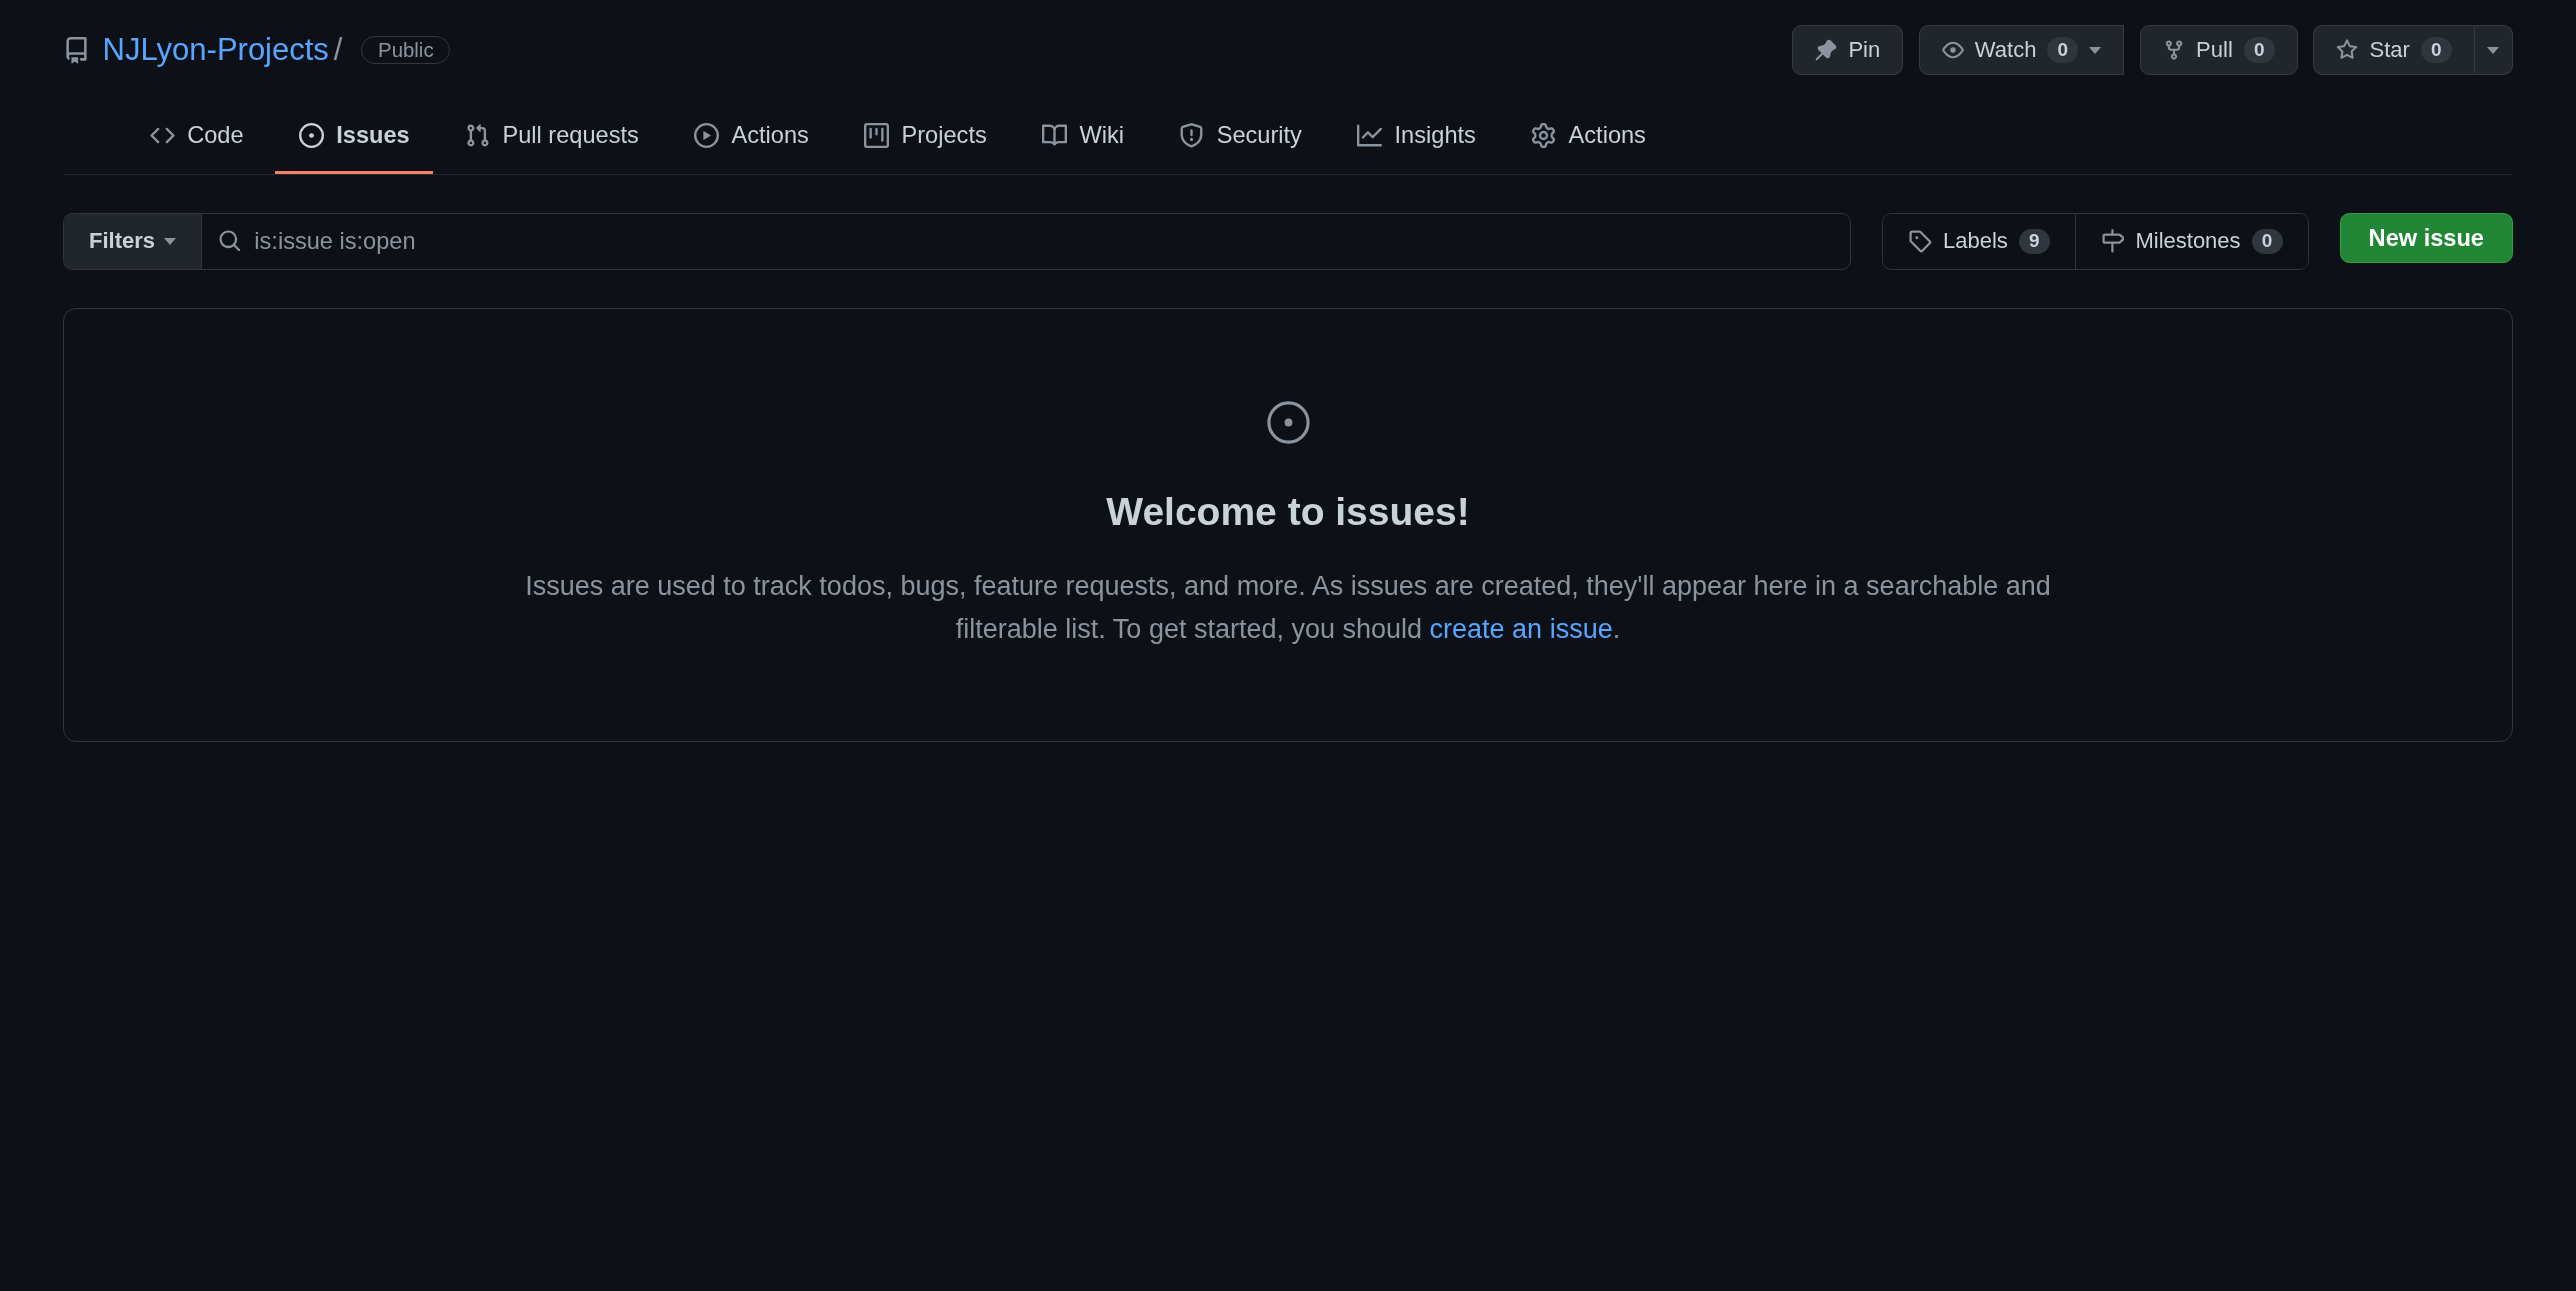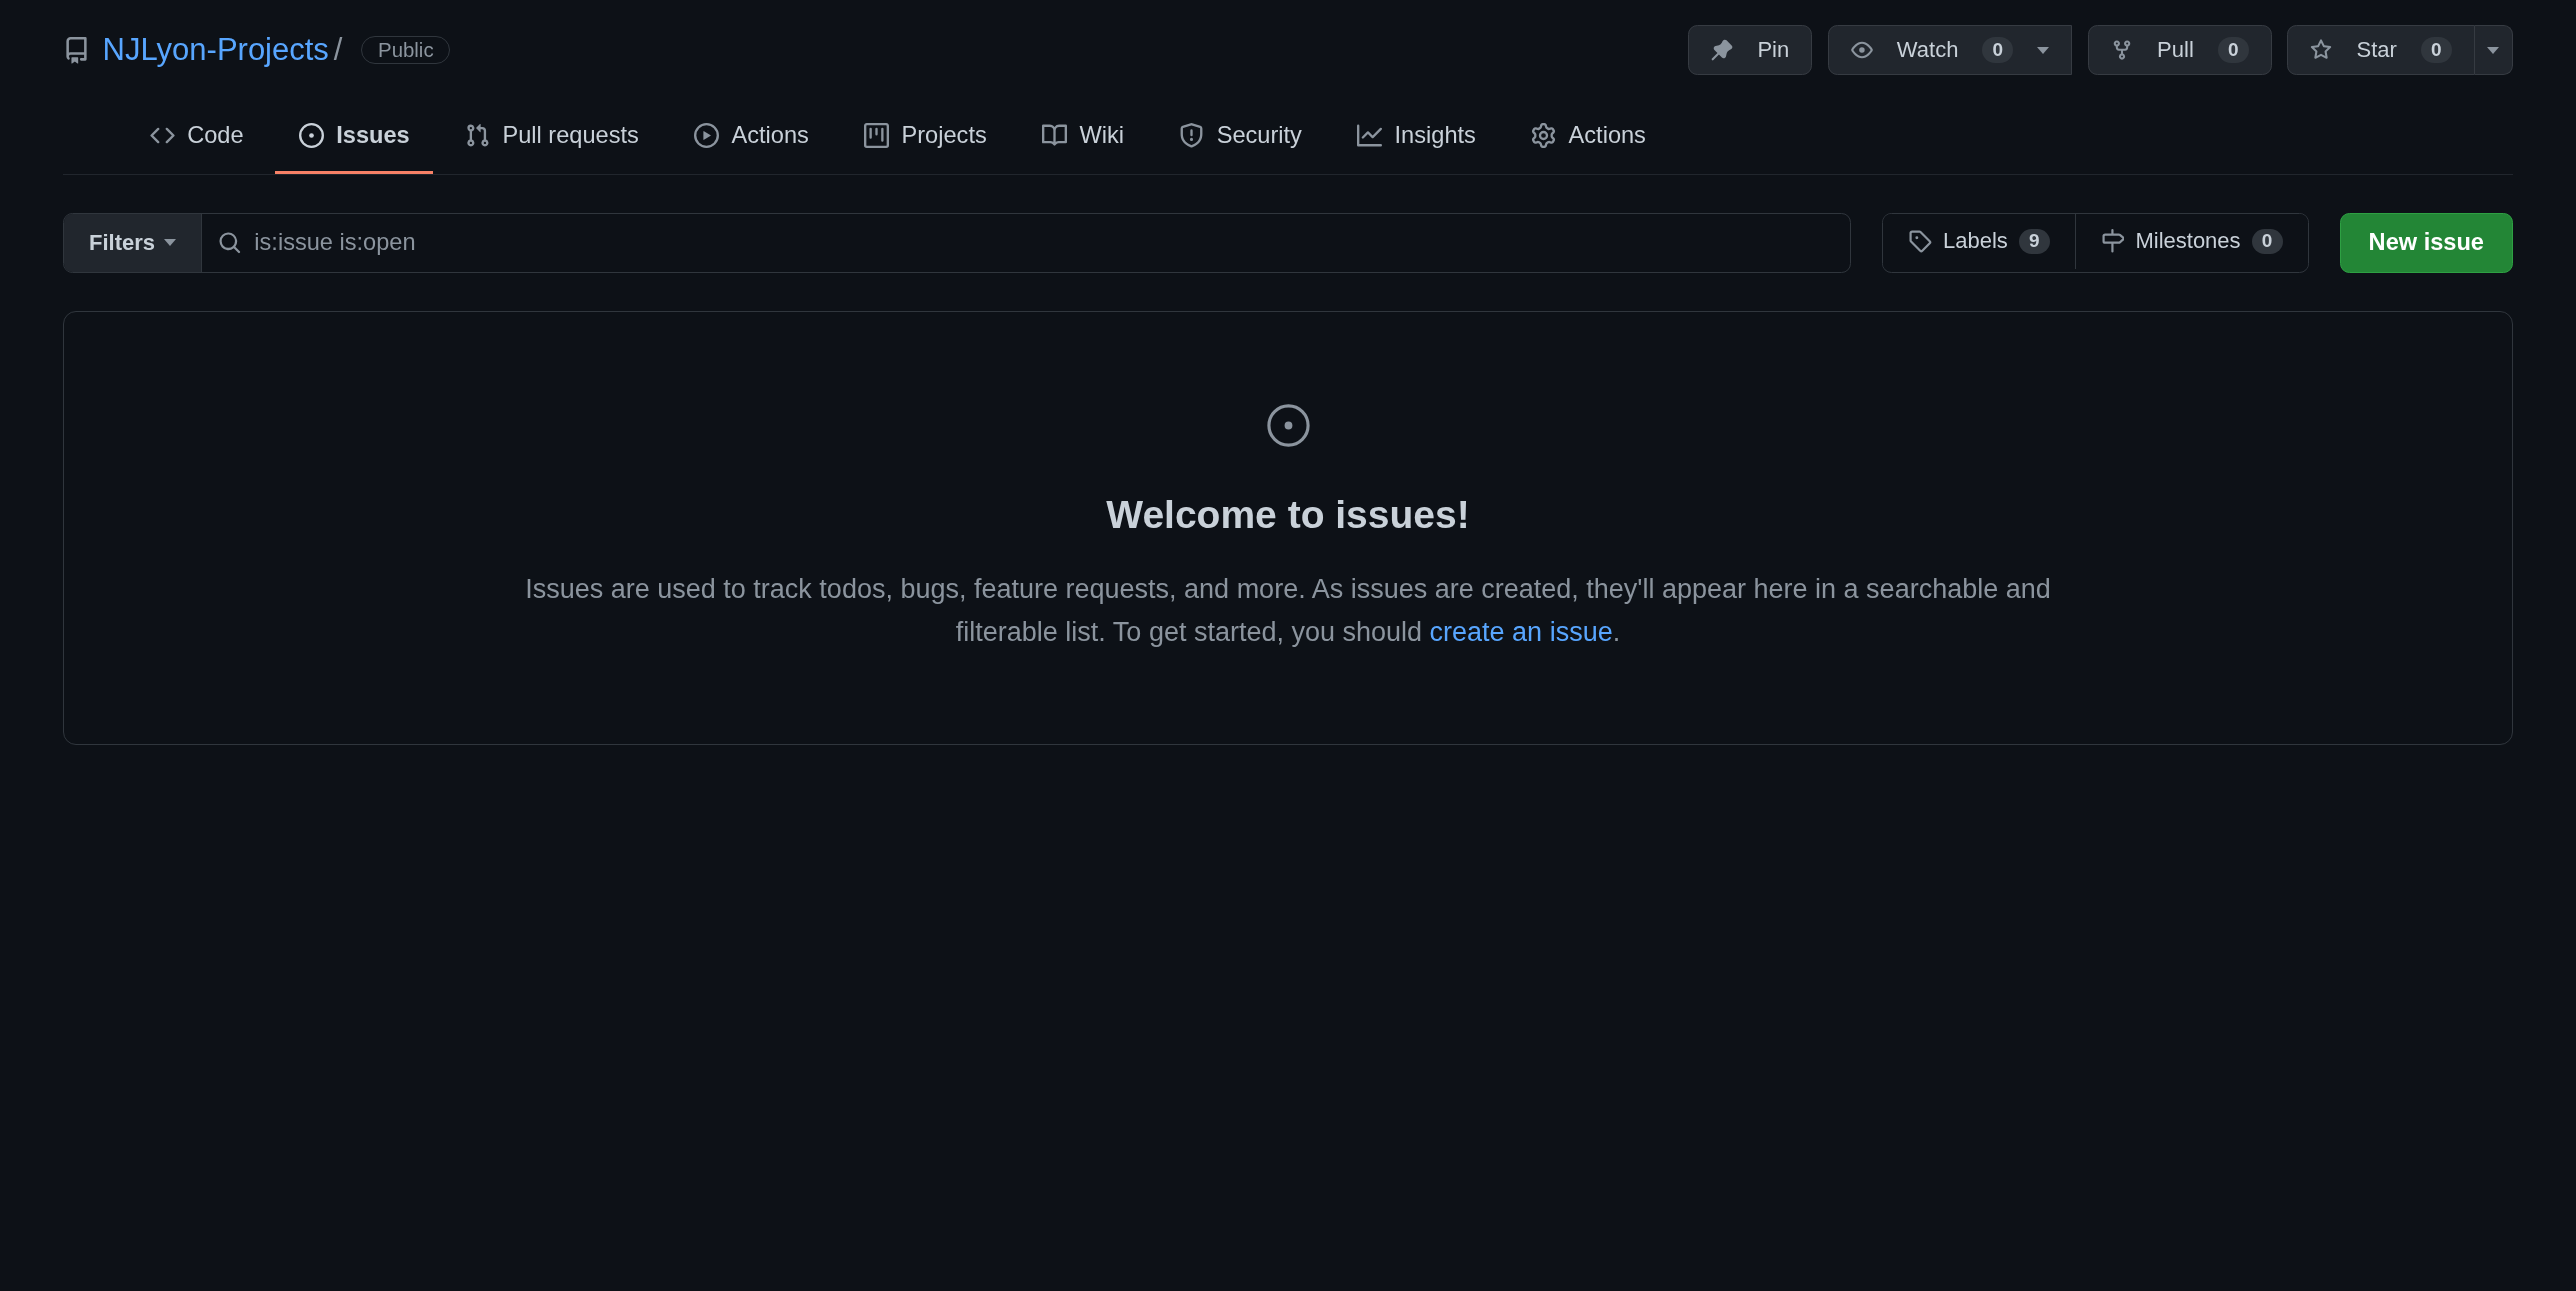--- a/index.html
+++ b/index.html
@@ -43,21 +43,21 @@
     margin-left: 6.3px;
   }
   .repo-actions {
     margin-left: auto;
     display: flex;
     gap: 15.7px;
   }
   .btn {
     display: inline-flex;
     align-items: center;
-    gap: 24px;
+    gap: 11px;
     background: #21262d;
     border: 1.6px solid #363b42;
     color: #c9d1d9;
     border-radius: 9.4px;
     padding: 7.9px 22px;
     font-size: 22px;
     font-weight: 500;
     cursor: pointer;
     height: 50px;
   }
@@ -171,21 +171,21 @@
   .lm-btn + .lm-btn { border-left: 1.6px solid #30363d; }
   .btn-primary {
     background: #238636;
     border: 1.6px solid #2ea043;
     color: #fff;
     border-radius: 9.4px;
     padding: 11px 28px;
     font-size: 23.6px;
     font-weight: 600;
     cursor: pointer;
-    height: 60px;
+    height: 50px;
   }
 
   
   .empty-box {
     margin: 38px 63px 0 63px;
     border: 1.6px solid #30363d;
     border-radius: 13px;
     padding: 90px 63px;
     text-align: center;
   }

